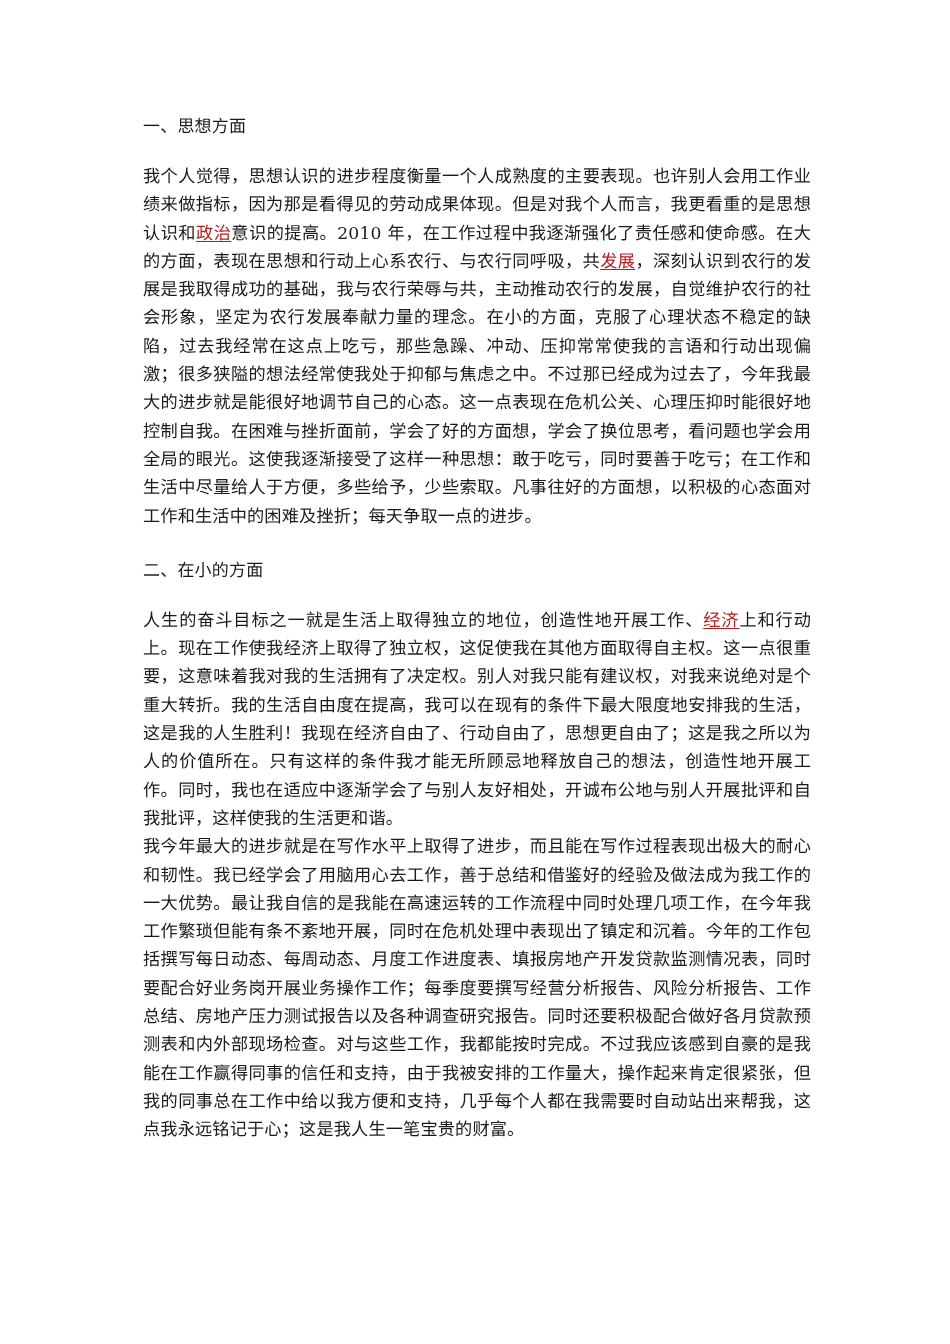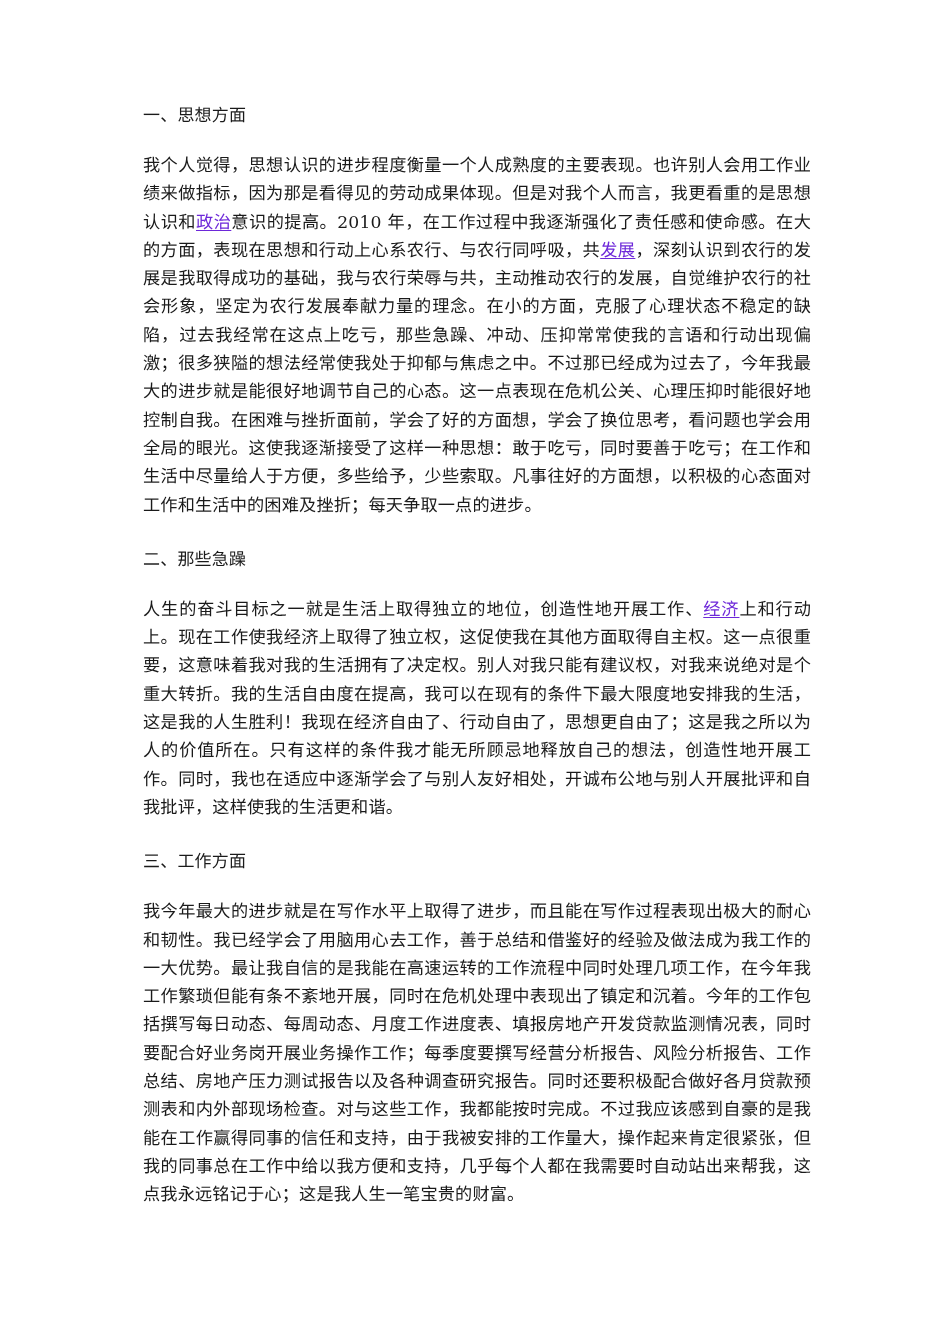--- a/index.html
+++ b/index.html
@@ -19,21 +19,21 @@
   .page {
     position: relative;
     width: 950px;
     height: 1344px;
     background: #ffffff;
     box-sizing: border-box;
   }
   .doc-body {
     position: absolute;
     left: 143px;
-    top: 101px;
+    top: 112px;
     width: 668px;
   }
   .section-heading {
     font-size: 17px;
     line-height: 28px;
     margin: 0;
     padding: 0;
     font-weight: normal;
     letter-spacing: 0.2px;
     color: #1a1a1a;
@@ -51,32 +51,31 @@
     text-align-last: left;
     color: #1a1a1a;
     letter-spacing: 0.15px;
   }
   .para + .section-heading {
     margin-top: 26px;
   }
   .link {
     text-decoration: underline;
     text-underline-offset: 2px;
-    color: #6d28d9;
+    color: #b91c1c;
   }
 </style>
 </head>
 <body>
 
 <div class="page">
   <div class="doc-body">
 
     <h2 class="section-heading">一、思想方面</h2>
     <p class="para"><span>我个人觉得，思想认识的进步程度衡量一个人成熟度的主要表现。也许别人会用工作业绩来做指标，因为那是看得见的劳动成果体现。但是对我个人而言，我更看重的是思想认识和</span><span class="link">政治</span><span>意识的提高。2010 年，在工作过程中我逐渐强化了责任感和使命感。在大的方面，表现在思想和行动上心系农行、与农行同呼吸，共</span><span class="link">发展</span><span>，深刻认识到农行的发展是我取得成功的基础，我与农行荣辱与共，主动推动农行的发展，自觉维护农行的社会形象，坚定为农行发展奉献力量的理念。在小的方面，克服了心理状态不稳定的缺陷，过去我经常在这点上吃亏，那些急躁、冲动、压抑常常使我的言语和行动出现偏激；很多狭隘的想法经常使我处于抑郁与焦虑之中。不过那已经成为过去了，今年我最大的进步就是能很好地调节自己的心态。这一点表现在危机公关、心理压抑时能很好地控制自我。在困难与挫折面前，学会了好的方面想，学会了换位思考，看问题也学会用全局的眼光。这使我逐渐接受了这样一种思想：敢于吃亏，同时要善于吃亏；在工作和生活中尽量给人于方便，多些给予，少些索取。凡事往好的方面想，以积极的心态面对工作和生活中的困难及挫折；每天争取一点的进步。</span></p>
 
-    <h2 class="section-heading">二、那些急躁</h2>
+    <h2 class="section-heading">二、在小的方面</h2>
     <p class="para"><span>人生的奋斗目标之一就是生活上取得独立的地位，创造性地开展工作、</span><span class="link">经济</span><span>上和行动上。现在工作使我经济上取得了独立权，这促使我在其他方面取得自主权。这一点很重要，这意味着我对我的生活拥有了决定权。别人对我只能有建议权，对我来说绝对是个重大转折。我的生活自由度在提高，我可以在现有的条件下最大限度地安排我的生活，这是我的人生胜利！我现在经济自由了、行动自由了，思想更自由了；这是我之所以为人的价值所在。只有这样的条件我才能无所顾忌地释放自己的想法，创造性地开展工作。同时，我也在适应中逐渐学会了与别人友好相处，开诚布公地与别人开展批评和自我批评，这样使我的生活更和谐。</span></p>
 
-    <h2 class="section-heading">三、工作方面</h2>
     <p class="para"><span>我今年最大的进步就是在写作水平上取得了进步，而且能在写作过程表现出极大的耐心和韧性。我已经学会了用脑用心去工作，善于总结和借鉴好的经验及做法成为我工作的一大优势。最让我自信的是我能在高速运转的工作流程中同时处理几项工作，在今年我工作繁琐但能有条不紊地开展，同时在危机处理中表现出了镇定和沉着。今年的工作包括撰写每日动态、每周动态、月度工作进度表、填报房地产开发贷款监测情况表，同时要配合好业务岗开展业务操作工作；每季度要撰写经营分析报告、风险分析报告、工作总结、房地产压力测试报告以及各种调查研究报告。同时还要积极配合做好各月贷款预测表和内外部现场检查。对与这些工作，我都能按时完成。不过我应该感到自豪的是我能在工作赢得同事的信任和支持，由于我被安排的工作量大，操作起来肯定很紧张，但我的同事总在工作中给以我方便和支持，几乎每个人都在我需要时自动站出来帮我，这点我永远铭记于心；这是我人生一笔宝贵的财富。</span></p>
 
   </div>
 </div>
 
 </body></html>

